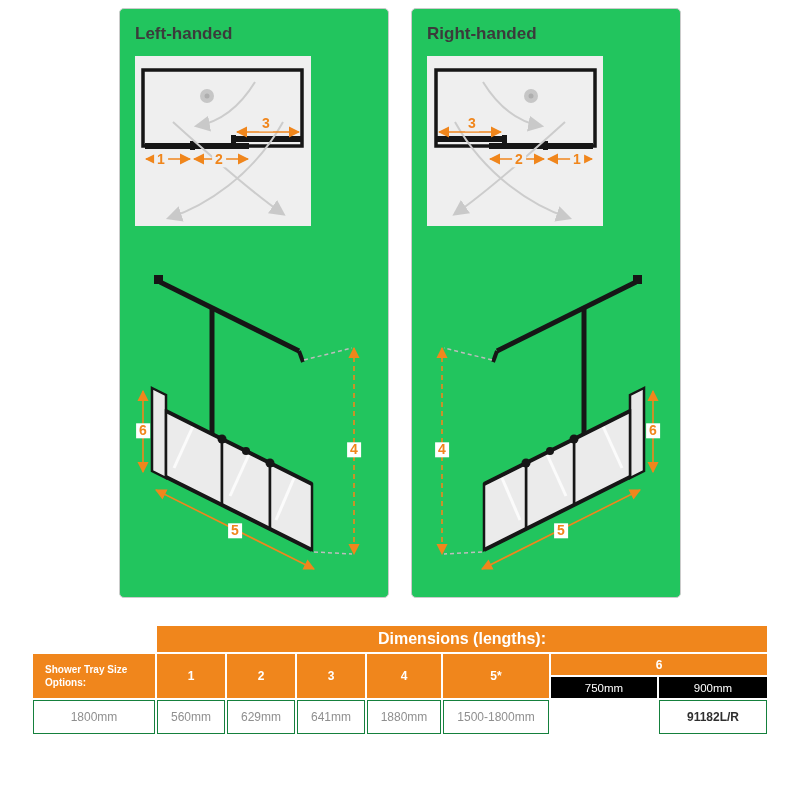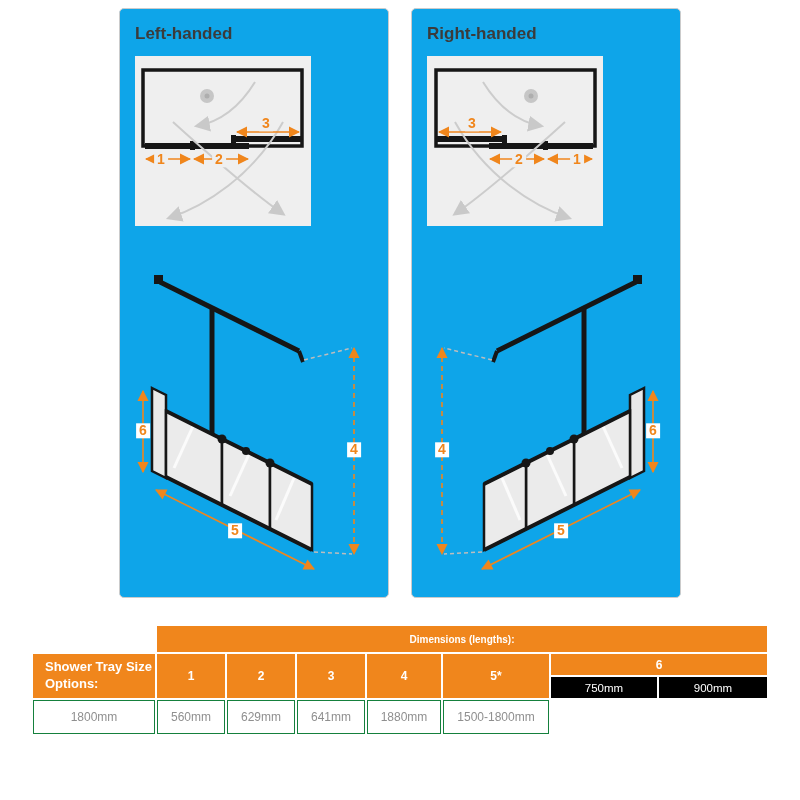--- a/index.html
+++ b/index.html
@@ -1,39 +1,39 @@
 <!DOCTYPE html>
 <html><head>
 <meta charset="utf-8">
 <style>
   html,body{margin:0;padding:0;background:#ffffff;}
   body{width:800px;height:800px;font-family:"Liberation Sans",sans-serif;position:relative;}
 
   .panels{display:flex;justify-content:center;gap:22px;padding-top:8px;}
-  .panel{width:238px;height:562px;border:1px solid #cbcbcb;border-radius:5px;padding:13px 15px;position:relative;background:#0ea5e9;}
+  .panel{width:238px;height:562px;border:1px solid #cbcbcb;border-radius:5px;padding:13px 15px;position:relative;background:#22c55e;}
   .panel-title{font-size:17px;font-weight:bold;color:#3b3b3b;margin:2px 0 12px 0;}
 
   .plan{width:176px;height:170px;background:#efefef;position:relative;}
   .plan svg{position:absolute;left:0;top:0;}
 
   .iso{width:240px;height:330px;position:relative;margin-top:26px;margin-left:-3px;}
   .iso svg{position:absolute;left:0;top:0;}
 
   .num{position:absolute;transform:translate(-50%,-50%);color:#F0861C;font-weight:bold;font-size:14px;line-height:1.1;padding:0 3px;}
   .plan .num{background:#efefef;}
   .iso .num{background:#ffffff;}
 
   
   .dim-table{width:734px;margin:28px auto 0 auto;display:grid;
     grid-template-columns:122px 68px 68px 68px 74px 106px 106px 108px;
     grid-template-rows:26px 21px 21px 34px;gap:2px;font-size:12px;background:#fff;}
   .oc{background:#F0861C;color:#fff;display:flex;align-items:center;justify-content:center;font-weight:bold;}
   .blank{grid-column:1;grid-row:1;background:transparent;}
-  .hdr-main{grid-column:2/9;grid-row:1;font-size:10px;}
-  .row-hdr{grid-column:1;grid-row:2/4;justify-content:flex-start;padding-left:12px;line-height:1.3;font-size:13px;text-align:left;}
+  .hdr-main{grid-column:2/9;grid-row:1;font-size:16px;}
+  .row-hdr{grid-column:1;grid-row:2/4;justify-content:flex-start;padding-left:12px;line-height:1.3;font-size:10px;text-align:left;}
   .ch{grid-row:2/4;}
   .h6{grid-column:7/9;grid-row:2;}
   .sub{background:#000000;font-weight:normal;font-size:11.5px;grid-row:3;color:#fff;display:flex;align-items:center;justify-content:center;}
   .dc{background:#fff;border:1px solid #15803d;color:#8f8f8f;display:flex;align-items:center;justify-content:center;grid-row:4;}
   .dc.code{font-weight:bold;color:#2f2f2f;}
 </style>
 </head>
 <body>
 
 <svg width="0" height="0" style="position:absolute" aria-hidden="true">
@@ -152,13 +152,14 @@
   <div class="oc h6">6</div>
   <div class="sub" style="grid-column:7">750mm</div>
   <div class="sub" style="grid-column:8">900mm</div>
 
   <div class="dc" style="grid-column:1">1800mm</div>
   <div class="dc" style="grid-column:2">560mm</div>
   <div class="dc" style="grid-column:3">629mm</div>
   <div class="dc" style="grid-column:4">641mm</div>
   <div class="dc" style="grid-column:5">1880mm</div>
   <div class="dc" style="grid-column:6">1500-1800mm</div>
+  <div class="dc code" style="grid-column:8">91182L/R</div>
 </div>
 
 </body></html>

